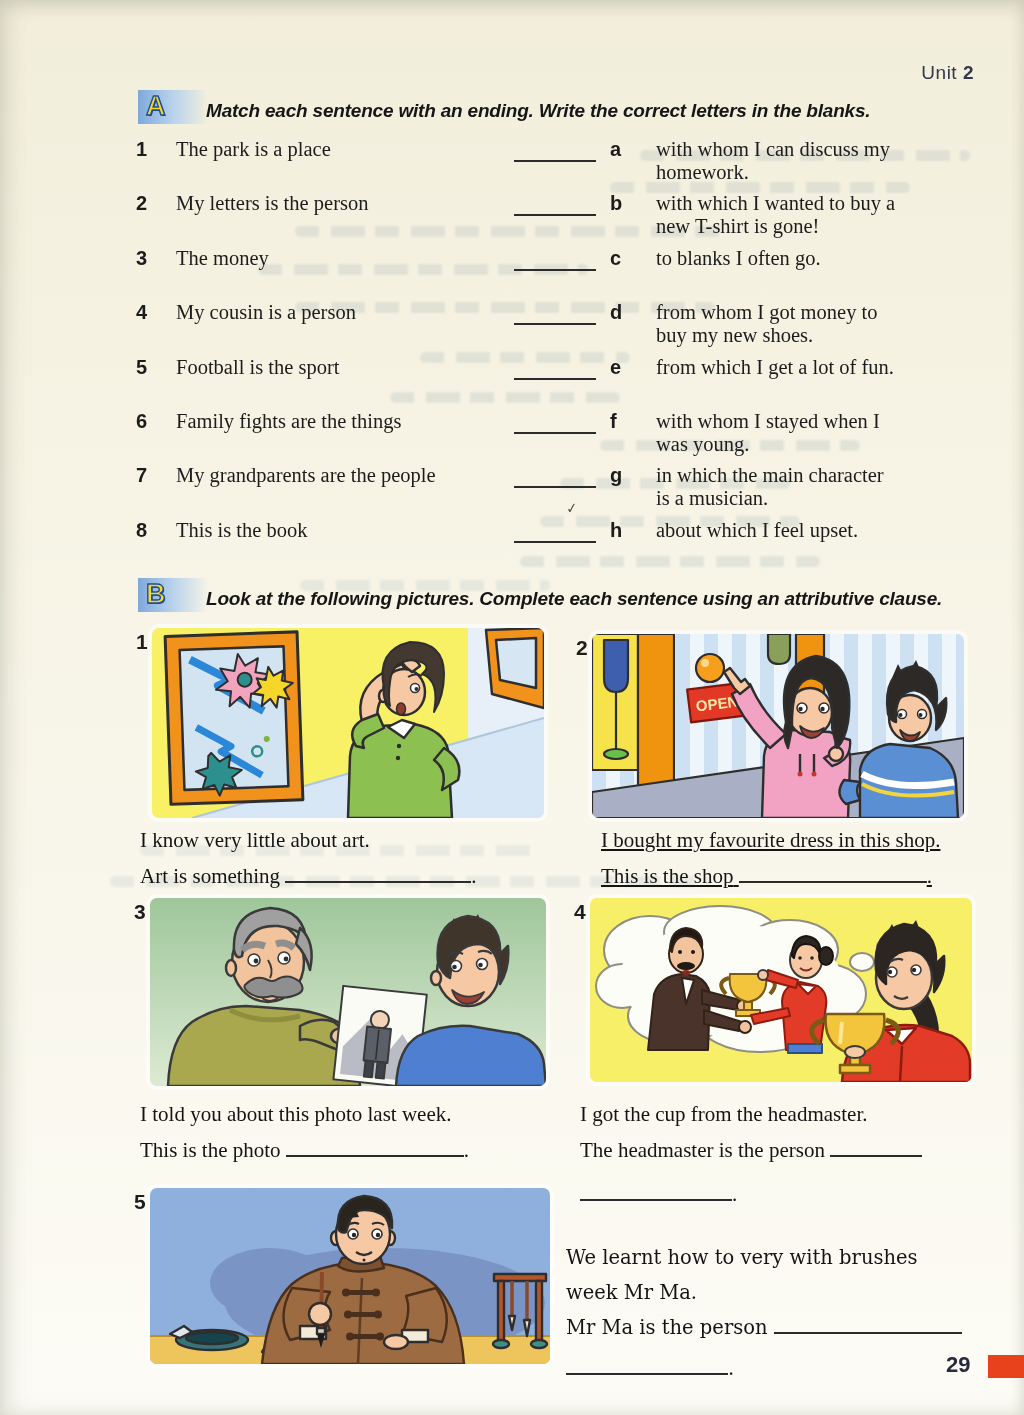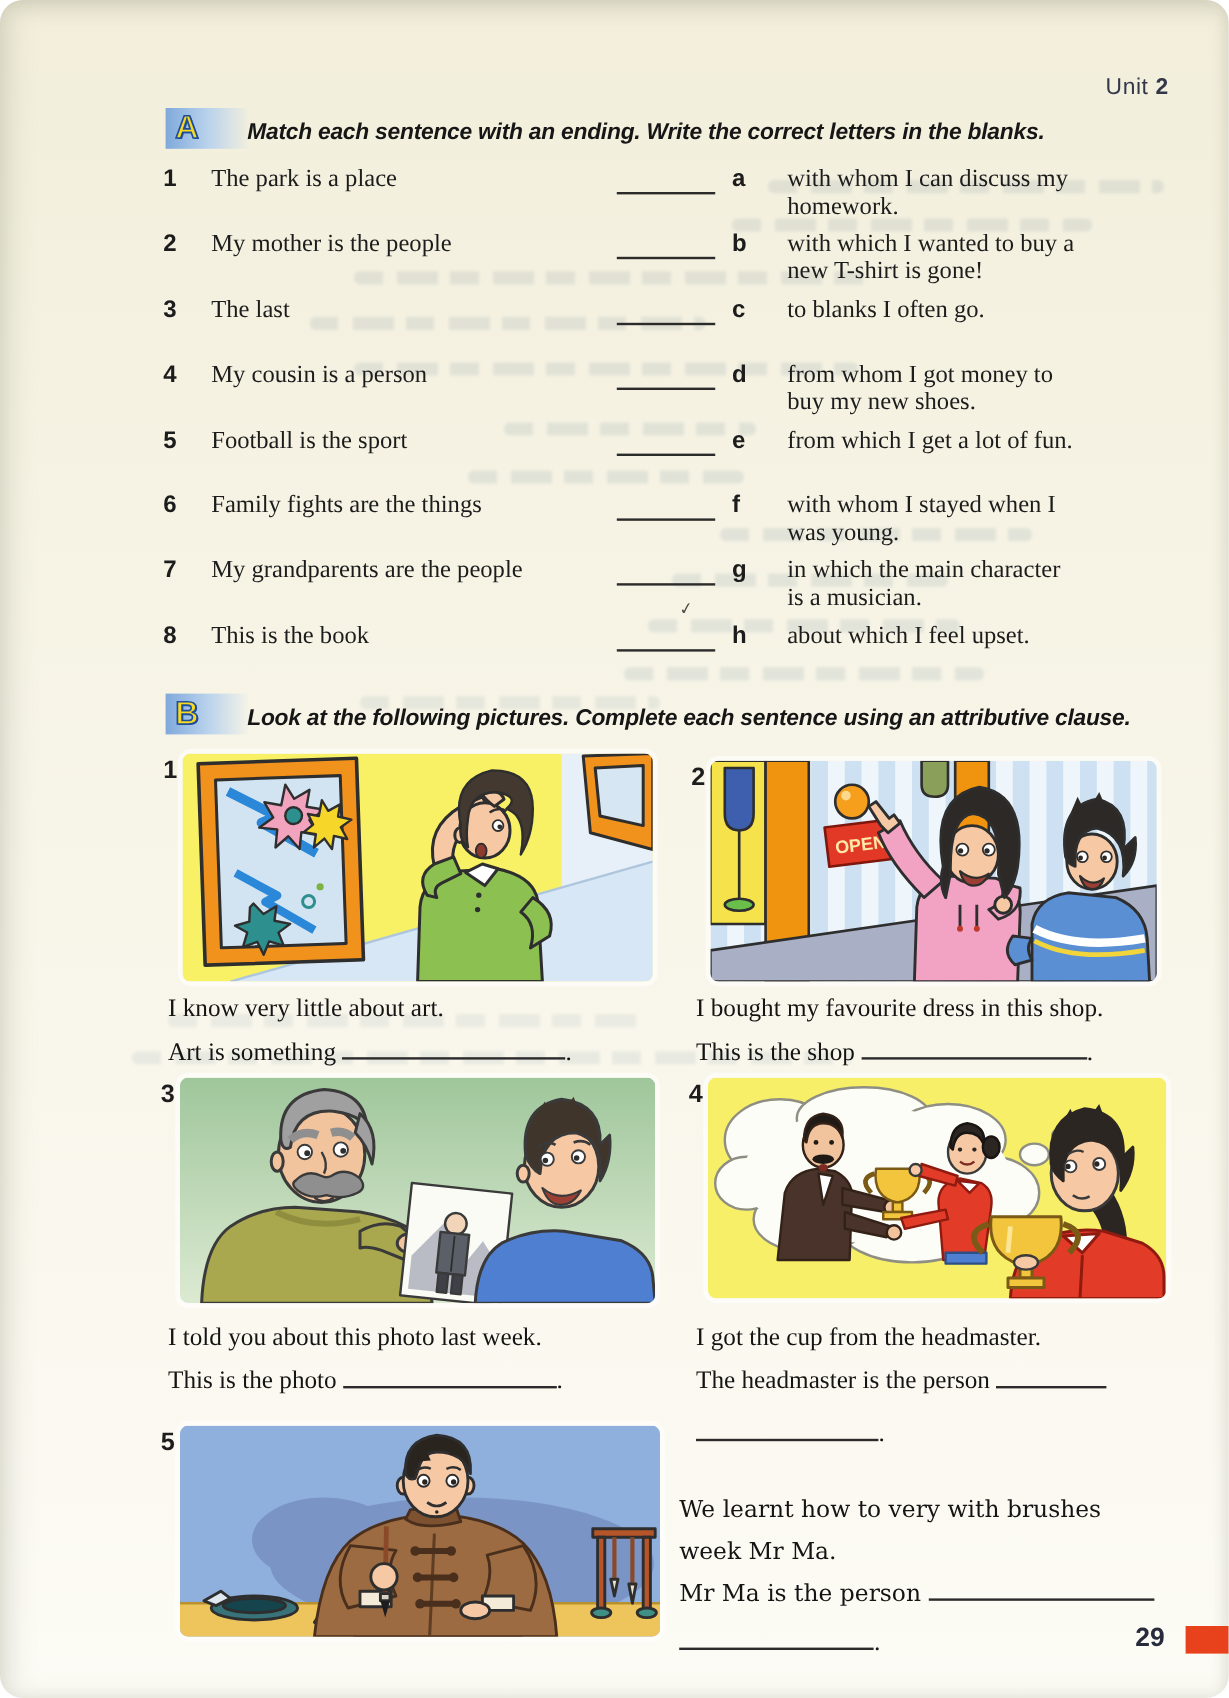--- a/index.html
+++ b/index.html
@@ -1,19 +1,19 @@
 <!DOCTYPE html>
 <html><head>
 <meta charset="utf-8">
 <style>
   html,body{margin:0;padding:0;}
   .page{
     position:relative; width:1024px; height:1415px; overflow:hidden;
     background:linear-gradient(180deg,#f2eedb 0%,#f6f3e4 30%,#f9f7ec 65%,#fcfbf5 100%);
-    font-family:"Liberation Serif", serif; color:#1c1c1c;border-radius:19px;
+    font-family:"Liberation Serif", serif; color:#1c1c1c;
   }
   .page::before{
     content:""; position:absolute; inset:0; pointer-events:none;
     box-shadow:inset 10px 0 22px rgba(140,145,120,.18), inset 0 8px 16px rgba(150,150,125,.20), inset -4px 0 10px rgba(160,160,140,.10);
   }
   .ghost{
     position:absolute; height:11px; border-radius:5px; opacity:.13; filter:blur(1.3px);
     background:repeating-linear-gradient(90deg,#5f7d8c 0 24px, transparent 24px 36px, #5f7d8c 36px 70px, transparent 70px 80px);
   }
   .unit-label{
@@ -75,28 +75,28 @@
   <div class="match-grid">
     <div class="match-row">
       <span class="mnum">1</span>
       <span class="mtext">The park is a place</span>
       <span class="mblank"></span>
       <span class="mletter">a</span>
       <span class="mending">with whom I can discuss my homework.</span>
     </div>
     <div class="match-row">
       <span class="mnum">2</span>
-      <span class="mtext">My mother is the people</span>
+      <span class="mtext">My letters is the person</span>
       <span class="mblank"></span>
       <span class="mletter">b</span>
       <span class="mending">with which I wanted to buy a new T-shirt is gone!</span>
     </div>
     <div class="match-row">
       <span class="mnum">3</span>
-      <span class="mtext">The last</span>
+      <span class="mtext">The money</span>
       <span class="mblank"></span>
       <span class="mletter">c</span>
       <span class="mending">to blanks I often go.</span>
     </div>
     <div class="match-row">
       <span class="mnum">4</span>
       <span class="mtext">My cousin is a person</span>
       <span class="mblank"></span>
       <span class="mletter">d</span>
       <span class="mending">from whom I got money to buy my new shoes.</span>
@@ -243,21 +243,21 @@
     </div>
   </div>
 
   <div class="caption" style="left:140px;top:822px;width:420px;">
     <div>I know very little about art.</div>
     <div>
       <span>Art is something</span>
       <span class="wblank" style="width:186px;"></span><span>.</span>
     </div>
   </div>
-  <div class="caption" style="left:580px;top:822px;width:420px;">
+  <div class="caption" style="left:601px;top:822px;width:420px;text-decoration:underline;">
     <div>I bought my favourite dress in this shop.</div>
     <div>
       <span>This is the shop</span>
       <span class="wblank" style="width:188px;"></span><span>.</span>
     </div>
   </div>
 
   <div class="exercise" style="left:136px;top:898px;">
     <span class="pic-num">3</span>
     <div class="pic-box">

